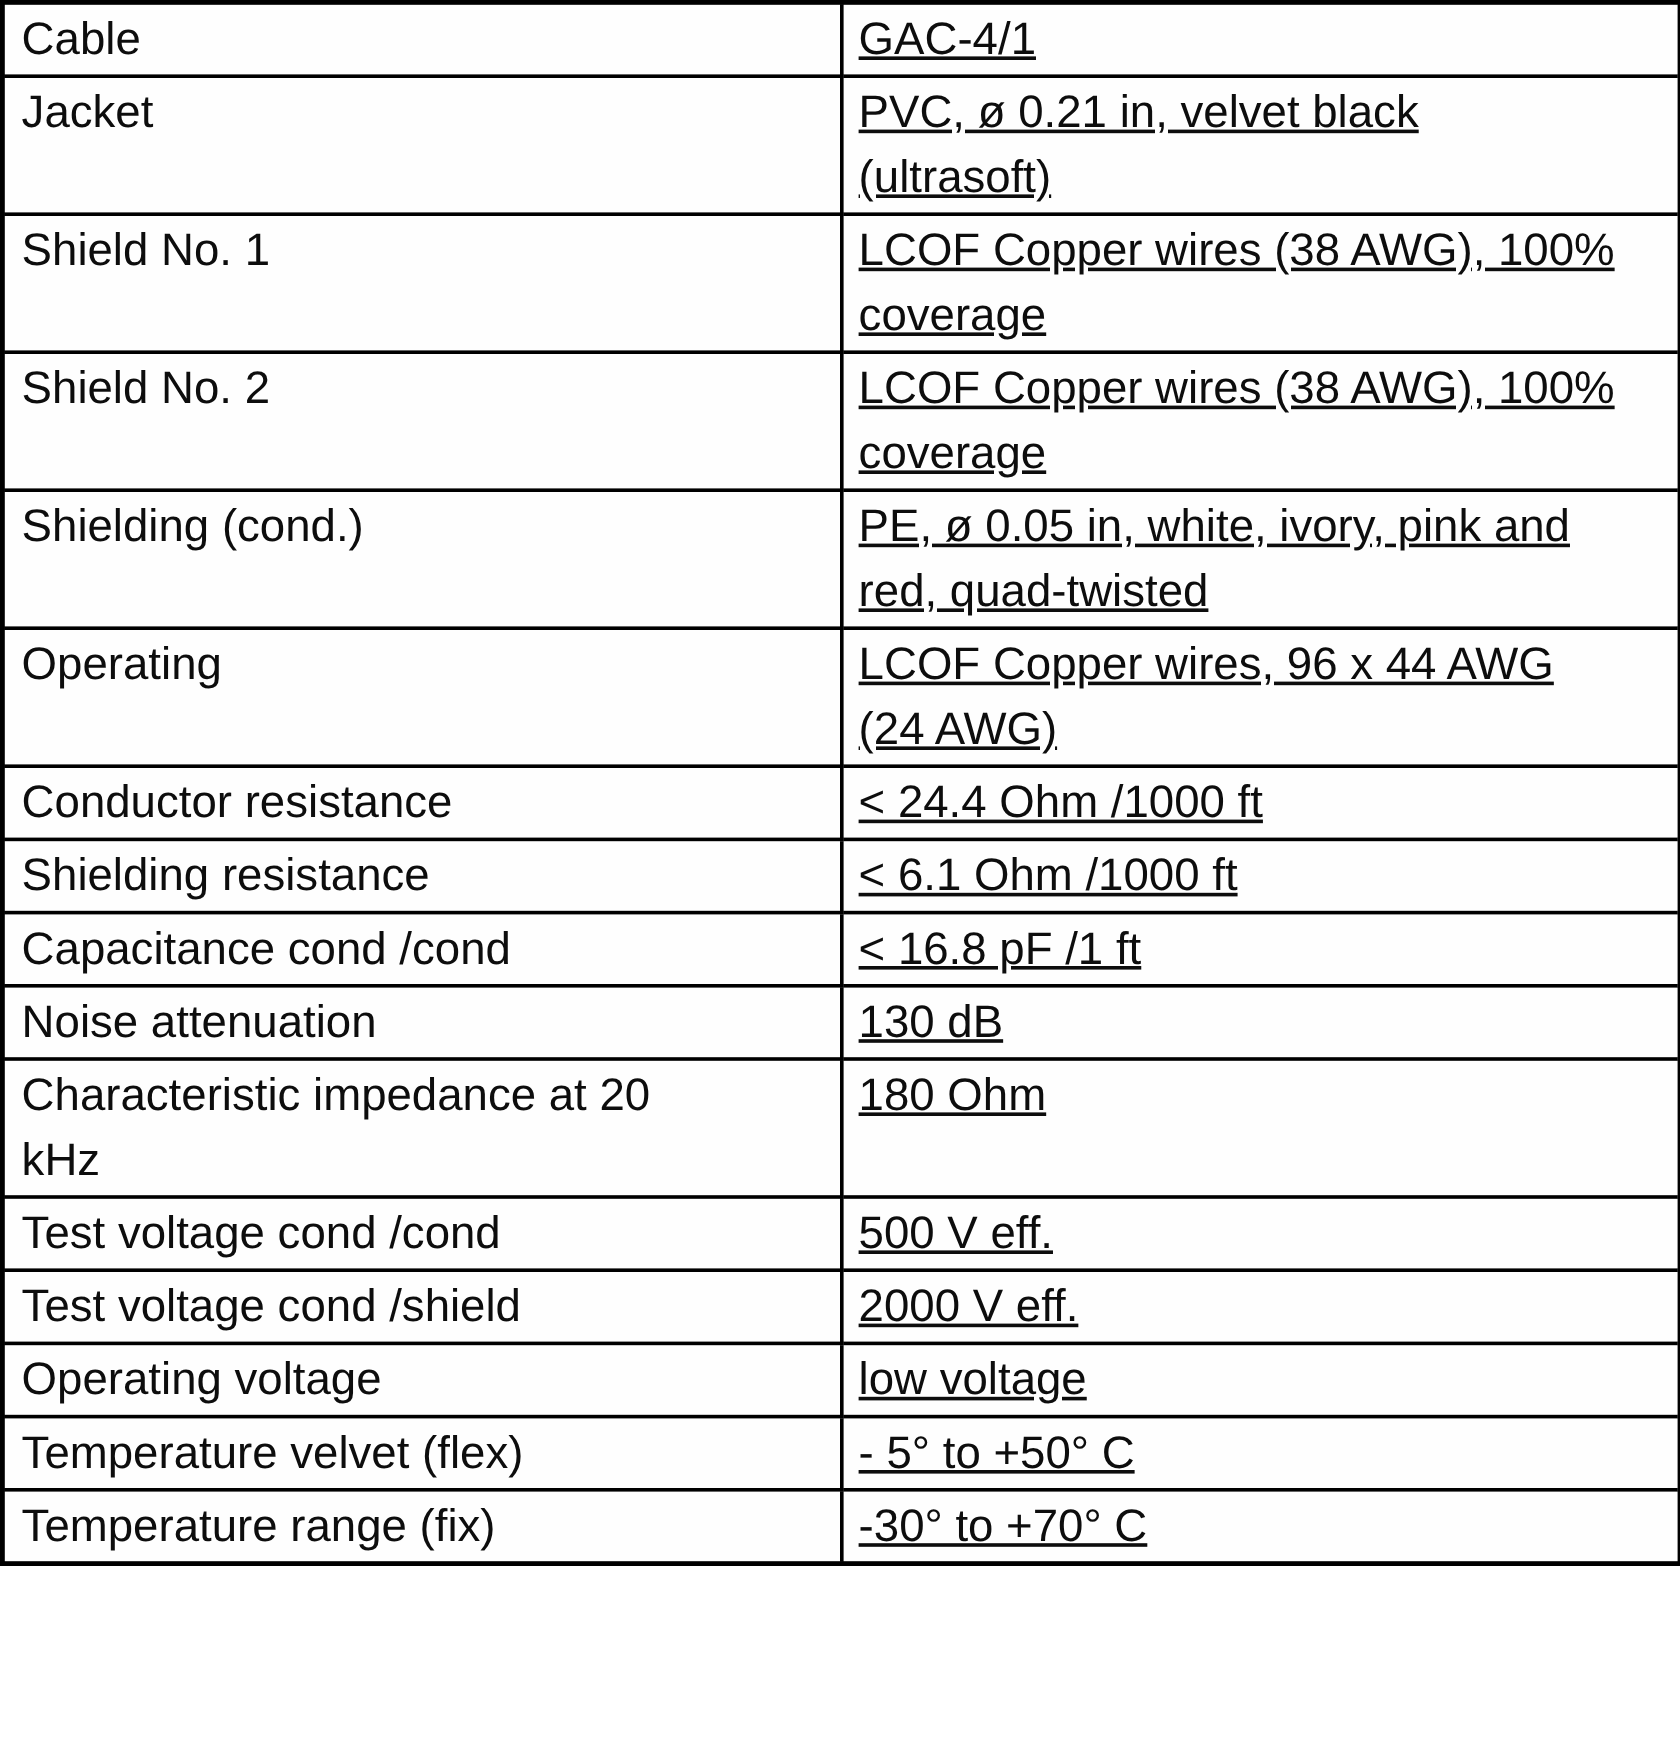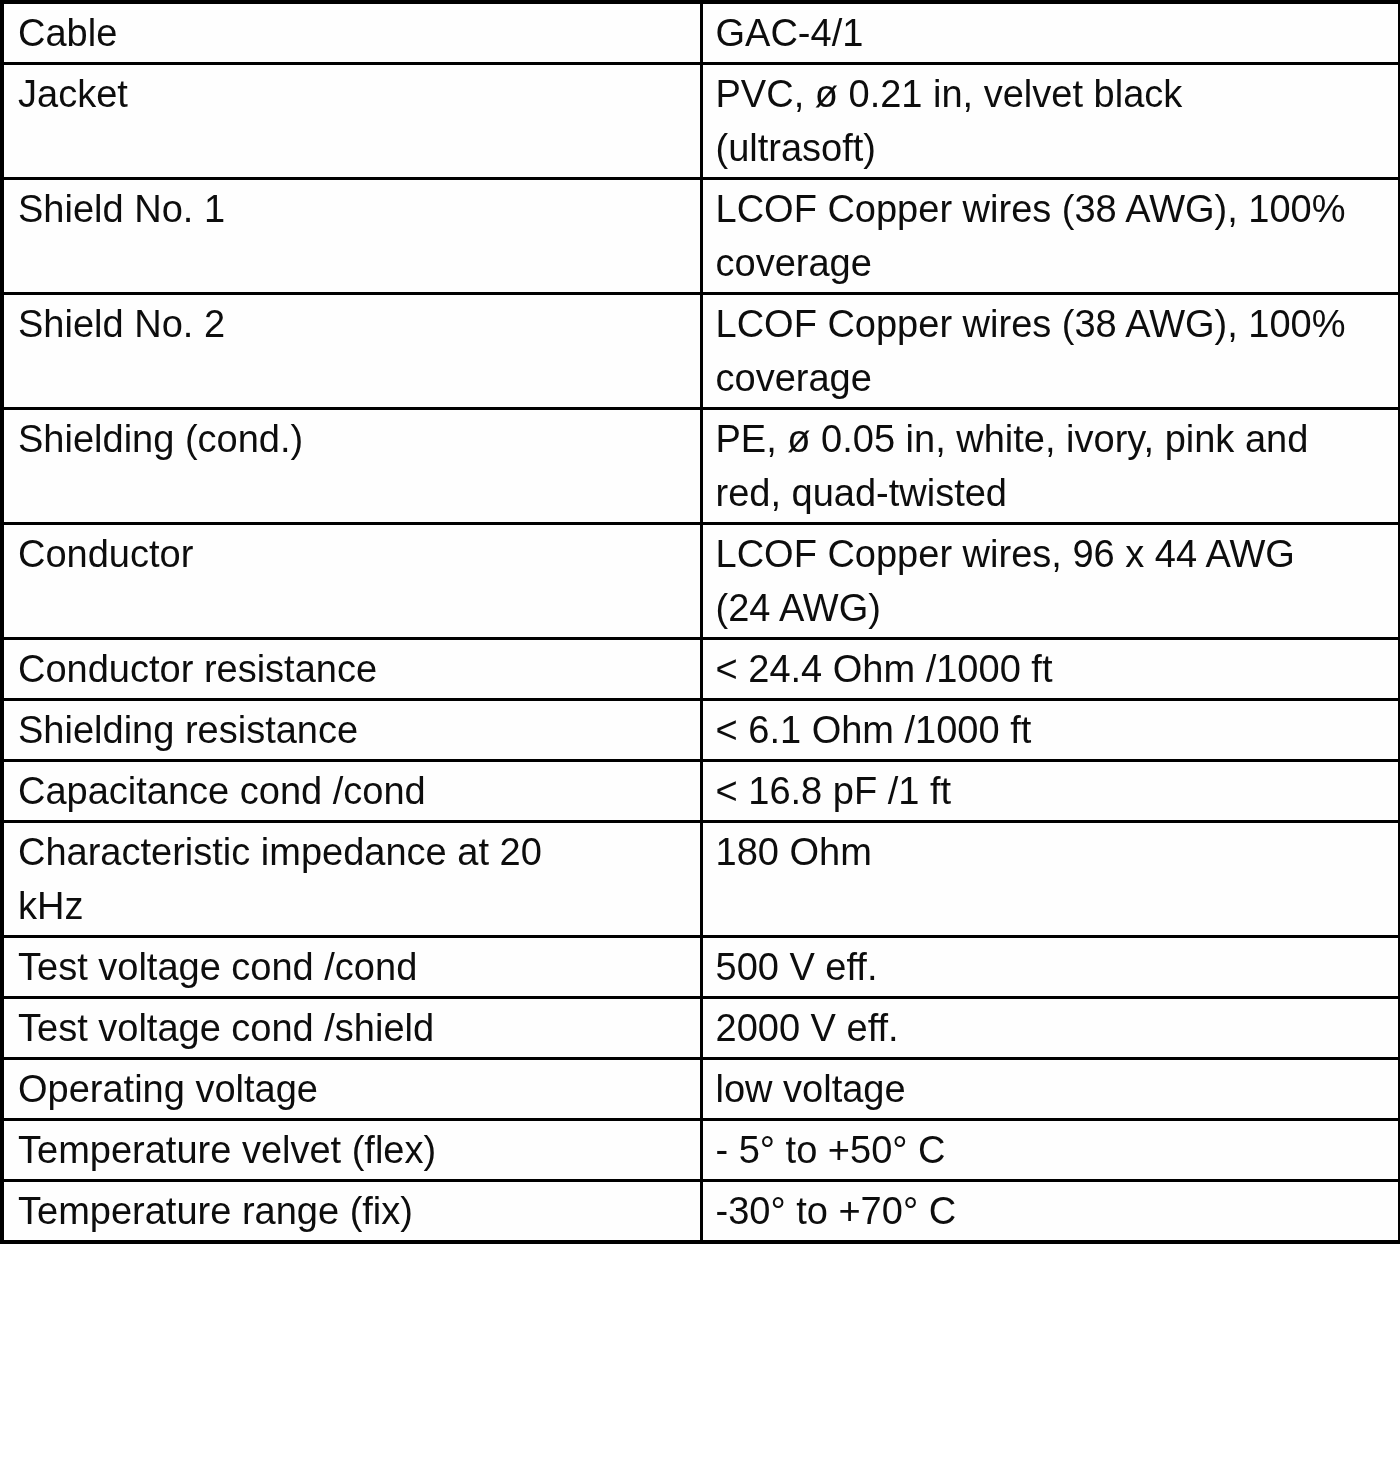--- a/index.html
+++ b/index.html
@@ -28,20 +28,21 @@
     font-family: "Liberation Sans", "DejaVu Sans", sans-serif;
     font-size: 38px;
     line-height: 54px;
     color: #0d0d0d;
     padding: 2px 10px 2px 14px;
     overflow: hidden;
     white-space: nowrap;
   }
   table.spec-table td.col-value {
     padding-left: 13px;
+    text-decoration: underline;
   }
   table.spec-table td div {
     white-space: nowrap;
   }
 </style>
 </head>
 <body>
 
 <div class="page">
   <table class="spec-table">
@@ -89,21 +90,21 @@
           <td class="col-label">
             <div>Shielding (cond.)</div>
           </td>
           <td class="col-value">
             <div>PE, ø 0.05 in, white, ivory, pink and</div>
             <div>red, quad-twisted</div>
           </td>
         </tr>
         <tr>
           <td class="col-label">
-            <div>Conductor</div>
+            <div>Operating</div>
           </td>
           <td class="col-value">
             <div>LCOF Copper wires, 96 x 44 AWG</div>
             <div>(24 AWG)</div>
           </td>
         </tr>
         <tr>
           <td class="col-label">
             <div>Conductor resistance</div>
           </td>
@@ -118,20 +119,28 @@
           <td class="col-value">
             <div>&lt; 6.1 Ohm /1000 ft</div>
           </td>
         </tr>
         <tr>
           <td class="col-label">
             <div>Capacitance cond /cond</div>
           </td>
           <td class="col-value">
             <div>&lt; 16.8 pF /1 ft</div>
+          </td>
+        </tr>
+        <tr>
+          <td class="col-label">
+            <div>Noise attenuation</div>
+          </td>
+          <td class="col-value">
+            <div>130 dB</div>
           </td>
         </tr>
         <tr>
           <td class="col-label">
             <div>Characteristic impedance at 20</div>
             <div>kHz</div>
           </td>
           <td class="col-value">
             <div>180 Ohm</div>
           </td>

